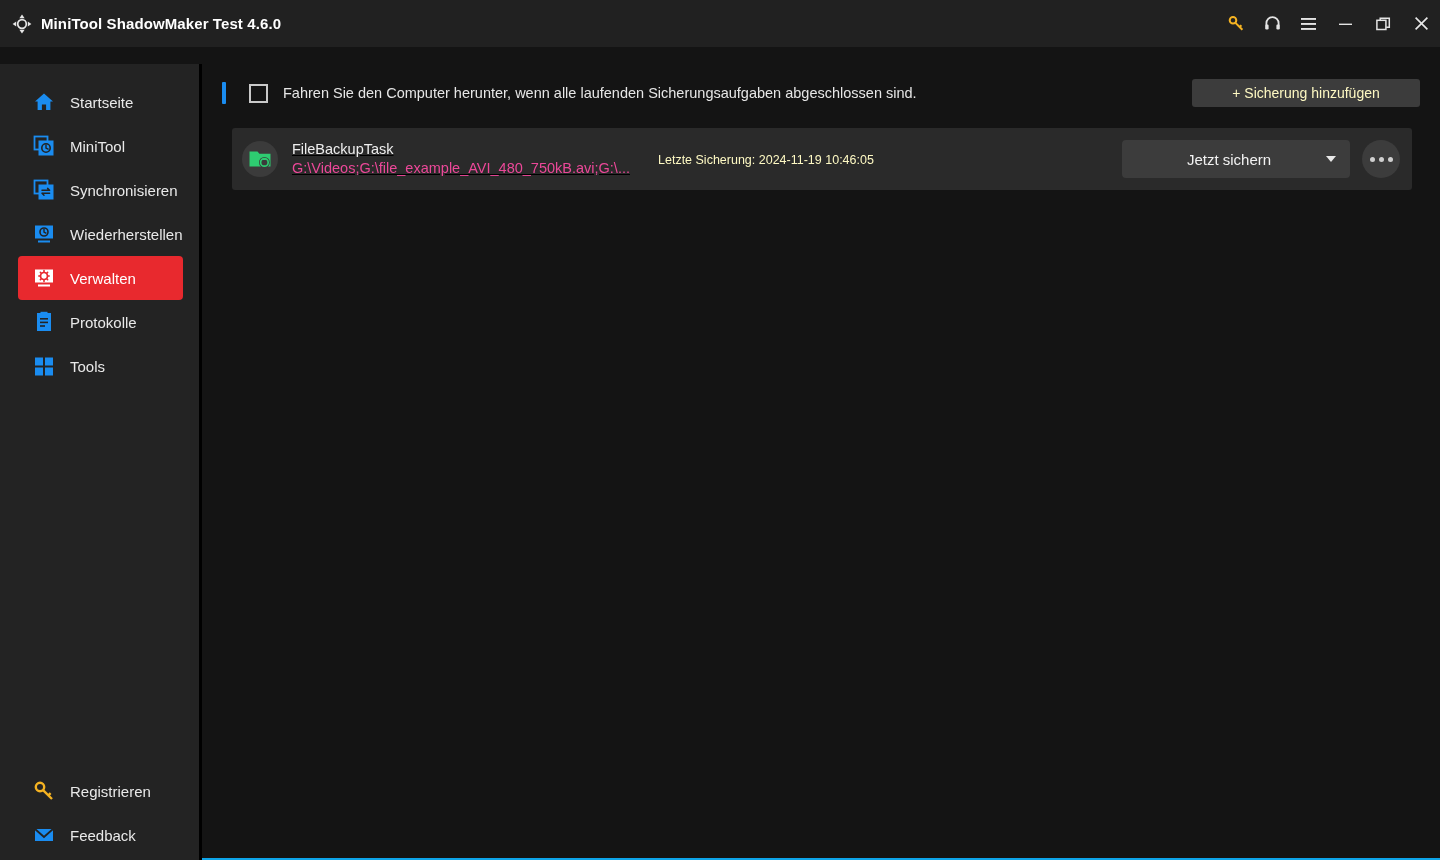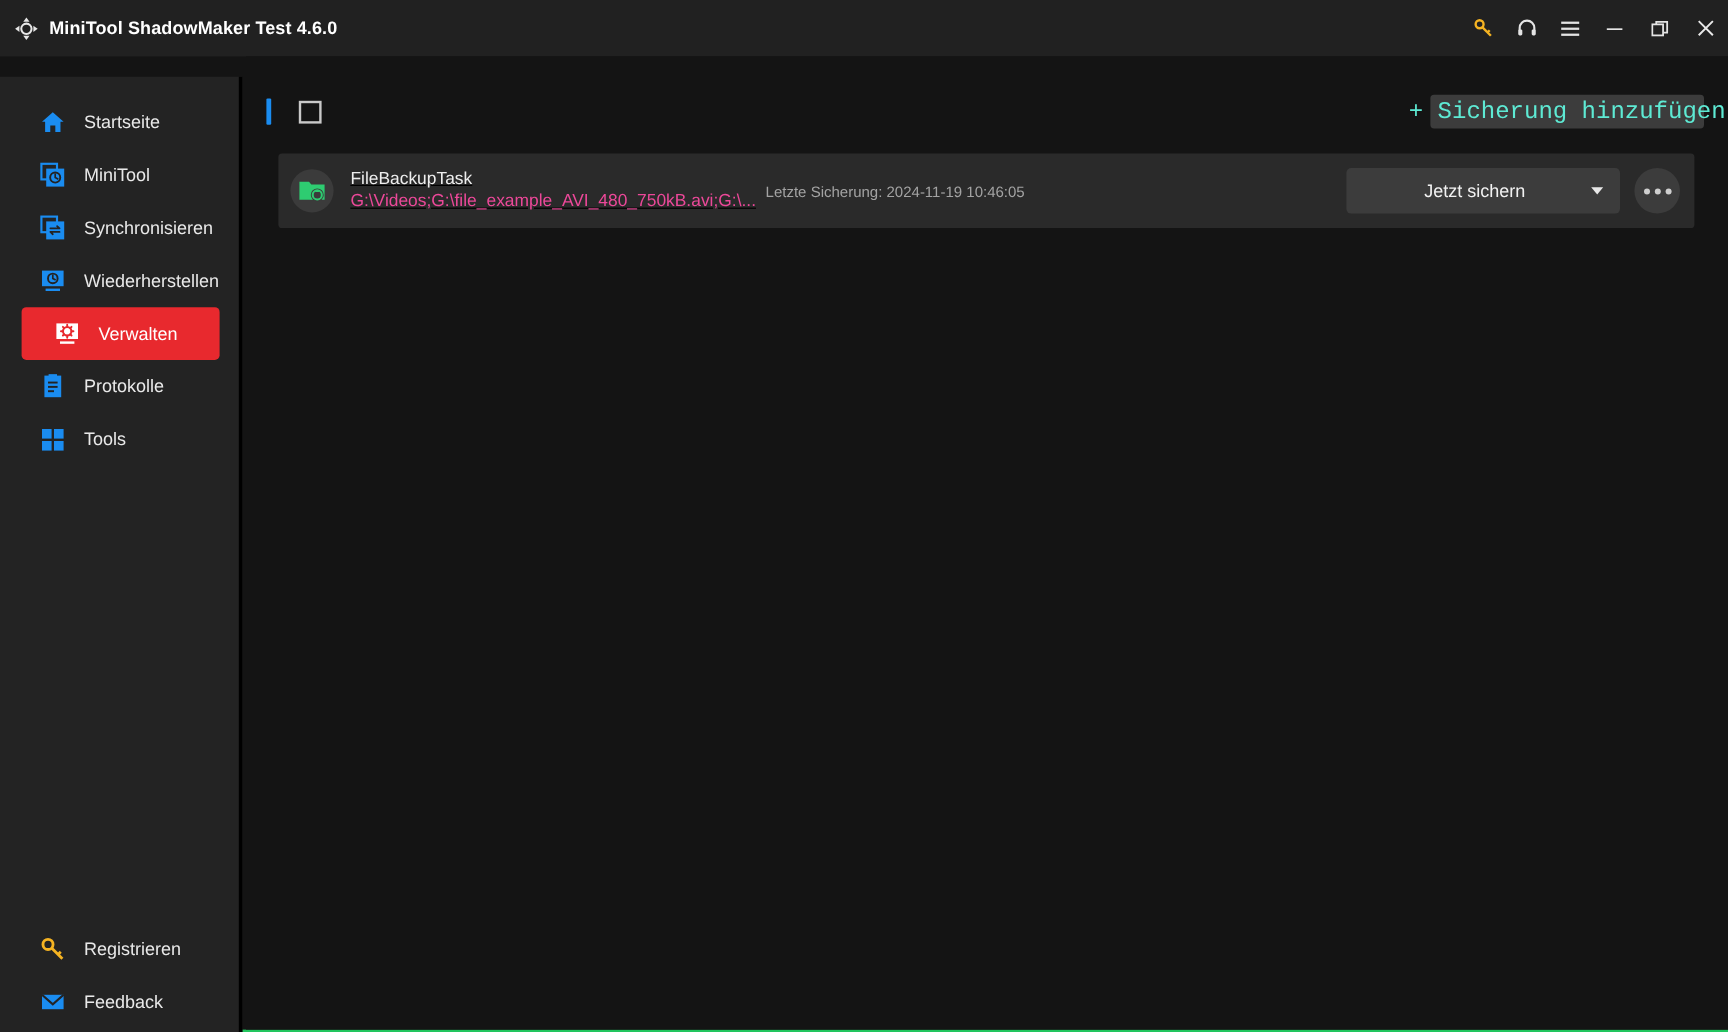--- a/index.html
+++ b/index.html
@@ -7,21 +7,21 @@
     width: 1440px; height: 860px;
     background: #141414;
     font-family: "Liberation Sans", sans-serif;
     overflow: hidden;
   }
 
   #app {
     position: relative;
     width: 1440px; height: 860px;
     background: #141414;
-    border-bottom: 2px solid #22c55e;
+    border-bottom: 2px solid #0ea5e9;
   }
 
   
   .titlebar {
     position: absolute; top: 0; left: 0;
     width: 1440px; height: 47px;
     background: #212121;
     display: flex; align-items: center;
   }
   .title-left { display: flex; align-items: center; padding-left: 12px; gap: 9px; }
@@ -59,21 +59,21 @@
   }
   .nav-item .nav-icon {
     width: 24px; height: 24px; margin-left: 14px;
     display: flex; align-items: center; justify-content: center;
     flex: 0 0 auto;
   }
   .nav-item .nav-label {
     margin-left: 14px;
     color: #e9e9e9; font-size: 15px; white-space: nowrap;
   }
-  .nav-item.active { background: #e8292e; padding-left: 12px; }
+  .nav-item.active { background: #e8292e; }
   .nav-item.active .nav-label { color: #ffffff; }
 
   .nav-bottom { position: absolute; bottom: 18px; left: 0; width: 202px; }
   .nav-bottom .nav-item { height: 44px; }
 
   
   .main {
     position: absolute; top: 47px; left: 205px;
     width: 1235px; height: 811px;
     background: #141414;
@@ -98,22 +98,22 @@
   }
   .shutdown-label {
     margin-left: 15px;
     color: #e6e6e6; font-size: 14.5px; white-space: nowrap;
   }
   .add-backup-btn {
     margin-left: auto;
     width: 228px; height: 28px;
     background: #3c3c3c;
     border: none; border-radius: 3px;
-    color: #5eead4; font-size: 20px;
-    font-family: Liberation Mono, monospace;
+    color: #fef9c3; font-size: 14px;
+    font-family: Liberation Sans, sans-serif;
     cursor: pointer;
     display: flex; align-items: center; justify-content: center;
     white-space: nowrap;
   }
 
   
   .task-card {
     position: absolute; top: 81px; left: 27px;
     width: 1180px; height: 62px;
     background: #2a2a2a;
@@ -128,22 +128,22 @@
     flex: 0 0 auto;
   }
   .task-texts { margin-left: 14px; min-width: 0; text-decoration: underline; }
   .task-name {
     color: #eeeeee; font-size: 14.5px; line-height: 19px; white-space: nowrap;
   }
   .task-path {
     color: #ec4899; font-size: 14.5px; line-height: 19px; white-space: nowrap;
   }
   .task-meta {
-    margin-left: 8px;
-    color: #a3a3a3; font-size: 12.5px; white-space: nowrap;
+    margin-left: 28px;
+    color: #fef9c3; font-size: 12.5px; white-space: nowrap;
     align-self: center; padding-top: 1px;
   }
   .task-actions {
     margin-left: auto; display: flex; align-items: center;
     padding-right: 12px;
   }
   .split-btn {
     position: relative;
     width: 228px; height: 38px;
     background: #3c3c3c; border-radius: 4px;
@@ -345,20 +345,21 @@
         <span class="nav-label">Feedback</span>
       </div>
     </div>
   </div>
 
   <div class="main">
 
     <div class="toolbar">
       <span class="accent-bar"></span>
       <span class="checkbox"></span>
+      <span class="shutdown-label">Fahren Sie den Computer herunter, wenn alle laufenden Sicherungsaufgaben abgeschlossen sind.</span>
       <button class="add-backup-btn">+ Sicherung hinzufügen</button>
     </div>
 
     <div class="task-card">
       <span class="task-icon-wrap">
         <svg width="24" height="24" viewBox="0 0 24 24">
           <path d="M1.5 4.5 H9.5 L11.4 6.8 H22.5 V19.5 H1.5 Z" fill="#2ecc71"></path>
           <circle cx="16.4" cy="15.4" r="5.4" fill="#3b3b3b"></circle>
           <circle cx="16.4" cy="15.4" r="3.8" fill="none" stroke="#2ecc71" stroke-width="1.7"></circle>
           <path d="M16.4 11.1 L18.6 13.1 L14.2 13.1 Z" fill="#2ecc71"></path>

